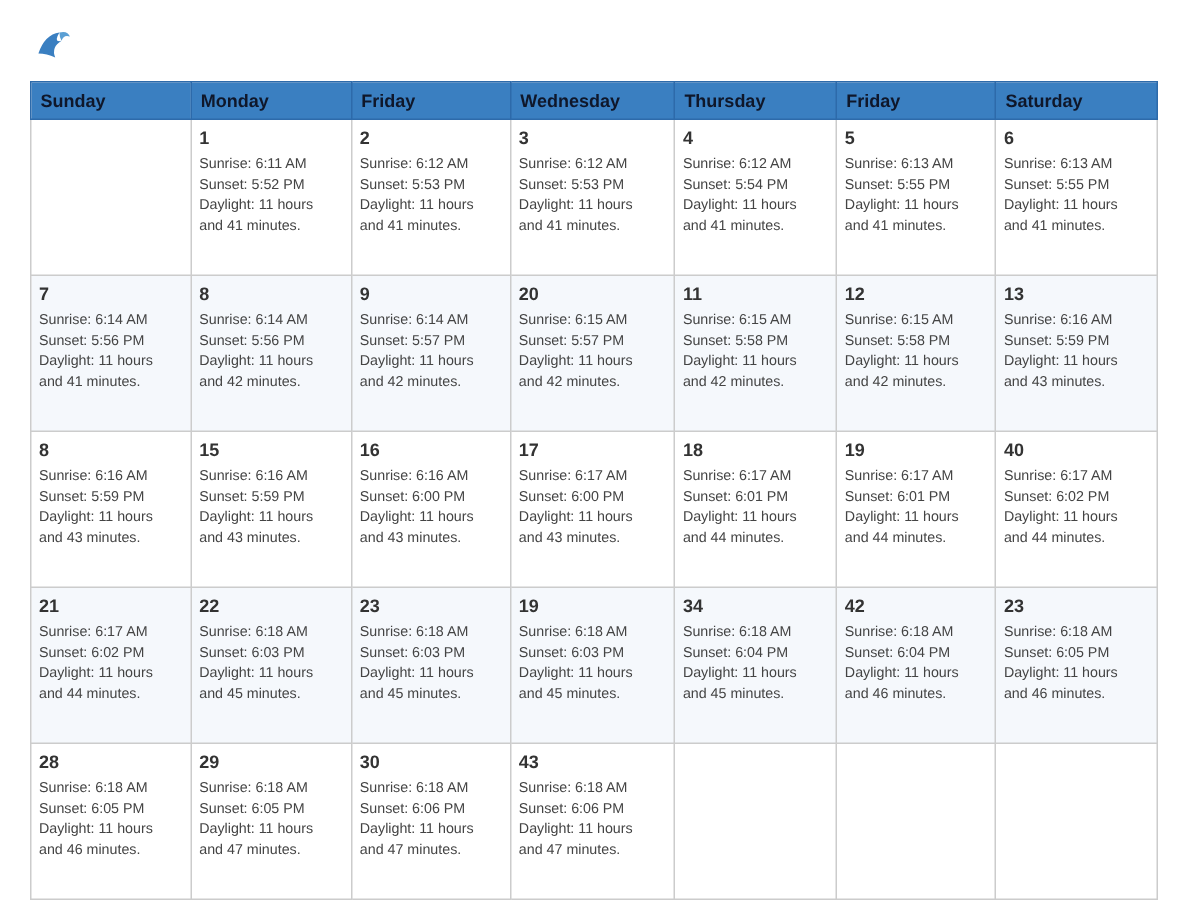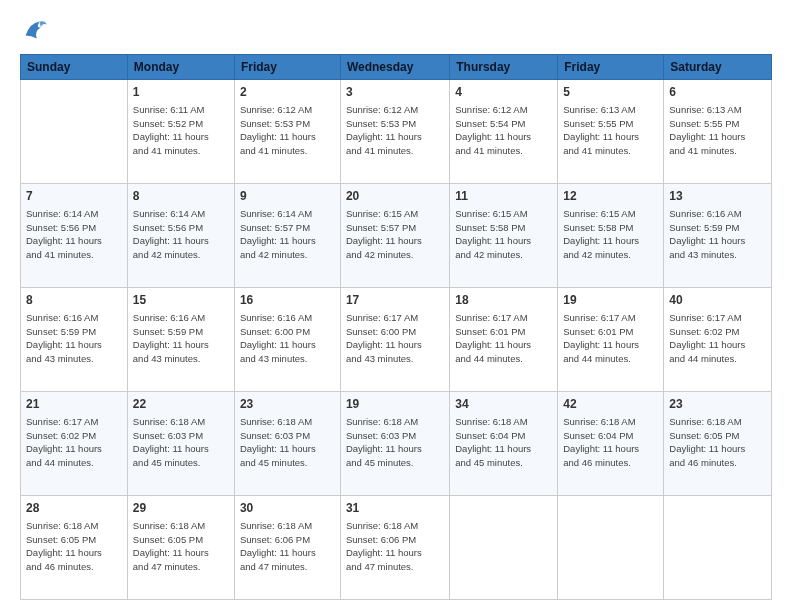--- a/index.html
+++ b/index.html
@@ -345,21 +345,21 @@
 and 47 minutes.</div>
           </td>
           <td>
             <span class="day-number">30</span>
             <div class="day-info" style="white-space: pre-line;">Sunrise: 6:18 AM
 Sunset: 6:06 PM
 Daylight: 11 hours
 and 47 minutes.</div>
           </td>
           <td>
-            <span class="day-number">31</span>
+            <span class="day-number">43</span>
             <div class="day-info" style="white-space: pre-line;">Sunrise: 6:18 AM
 Sunset: 6:06 PM
 Daylight: 11 hours
 and 47 minutes.</div>
           </td>
           <td class="empty-cell"></td>
           <td class="empty-cell"></td>
           <td class="empty-cell"></td>
         </tr>
       </tbody>

